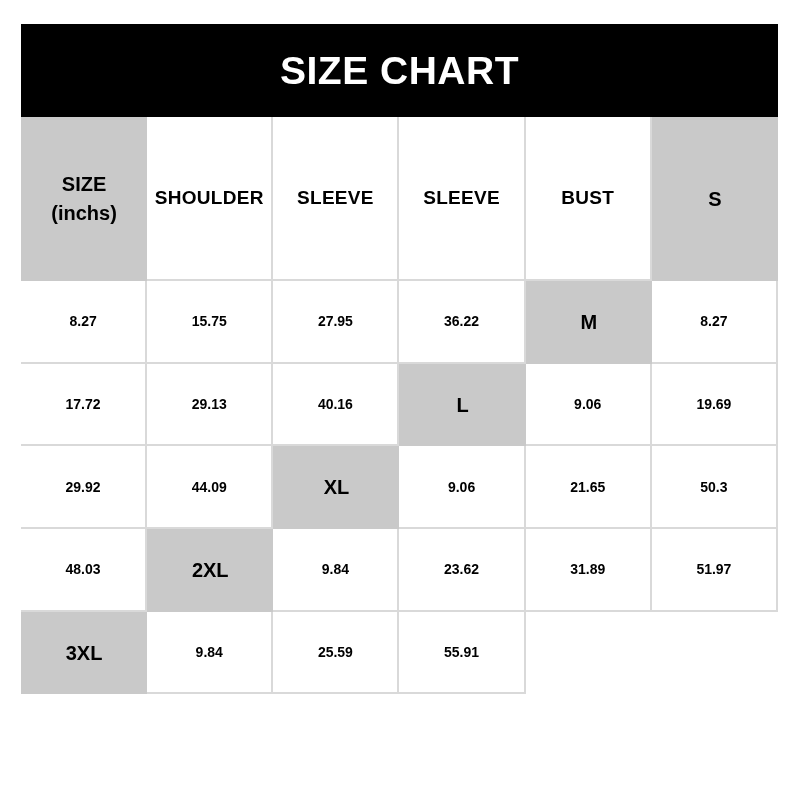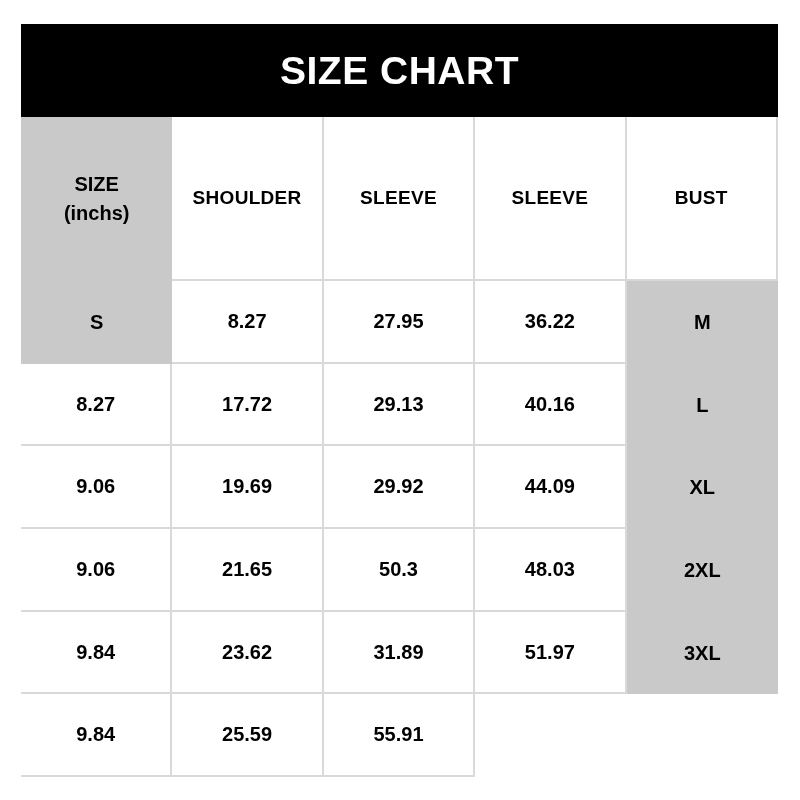--- a/index.html
+++ b/index.html
@@ -29,21 +29,21 @@
     justify-content: center;
   }
   .title-bar span {
     color: #ffffff;
     font-size: 39px;
     font-weight: bold;
     letter-spacing: 0.5px;
   }
   .grid {
     display: grid;
-    grid-template-columns: repeat(5, 1fr);
+    grid-template-columns: repeat(6, 1fr);
     grid-template-rows: 164px repeat(6, 82.7px);
   }
   .cell {
     display: flex;
     align-items: center;
     justify-content: center;
     font-weight: bold;
     color: #000000;
   }
   .wcell {
@@ -60,21 +60,21 @@
   }
   .corner {
     flex-direction: column;
     font-size: 20px;
     line-height: 1.45;
   }
   .size-label {
     font-size: 20px;
   }
   .val {
-    font-size: 20px;
+    font-size: 14px;
     text-align: right;
   }
 </style>
 </head>
 <body>
 
 <div class="canvas">
   <div class="sheet">
 
     <div class="title-bar">
@@ -87,20 +87,21 @@
         <div>SIZE</div>
         <div>(inchs)</div>
       </div>
       <div class="cell wcell col-head">SHOULDER</div>
       <div class="cell wcell col-head">SLEEVE</div>
       <div class="cell wcell col-head">SLEEVE</div>
       <div class="cell wcell col-head">BUST</div>
 
       <div class="cell gcell size-label">S</div>
       <div class="cell wcell val">8.27</div>
+      <div class="cell wcell val">15.75</div>
       <div class="cell wcell val">27.95</div>
       <div class="cell wcell val">36.22</div>
 
       <div class="cell gcell size-label">M</div>
       <div class="cell wcell val">8.27</div>
       <div class="cell wcell val">17.72</div>
       <div class="cell wcell val">29.13</div>
       <div class="cell wcell val">40.16</div>
 
       <div class="cell gcell size-label">L</div>

